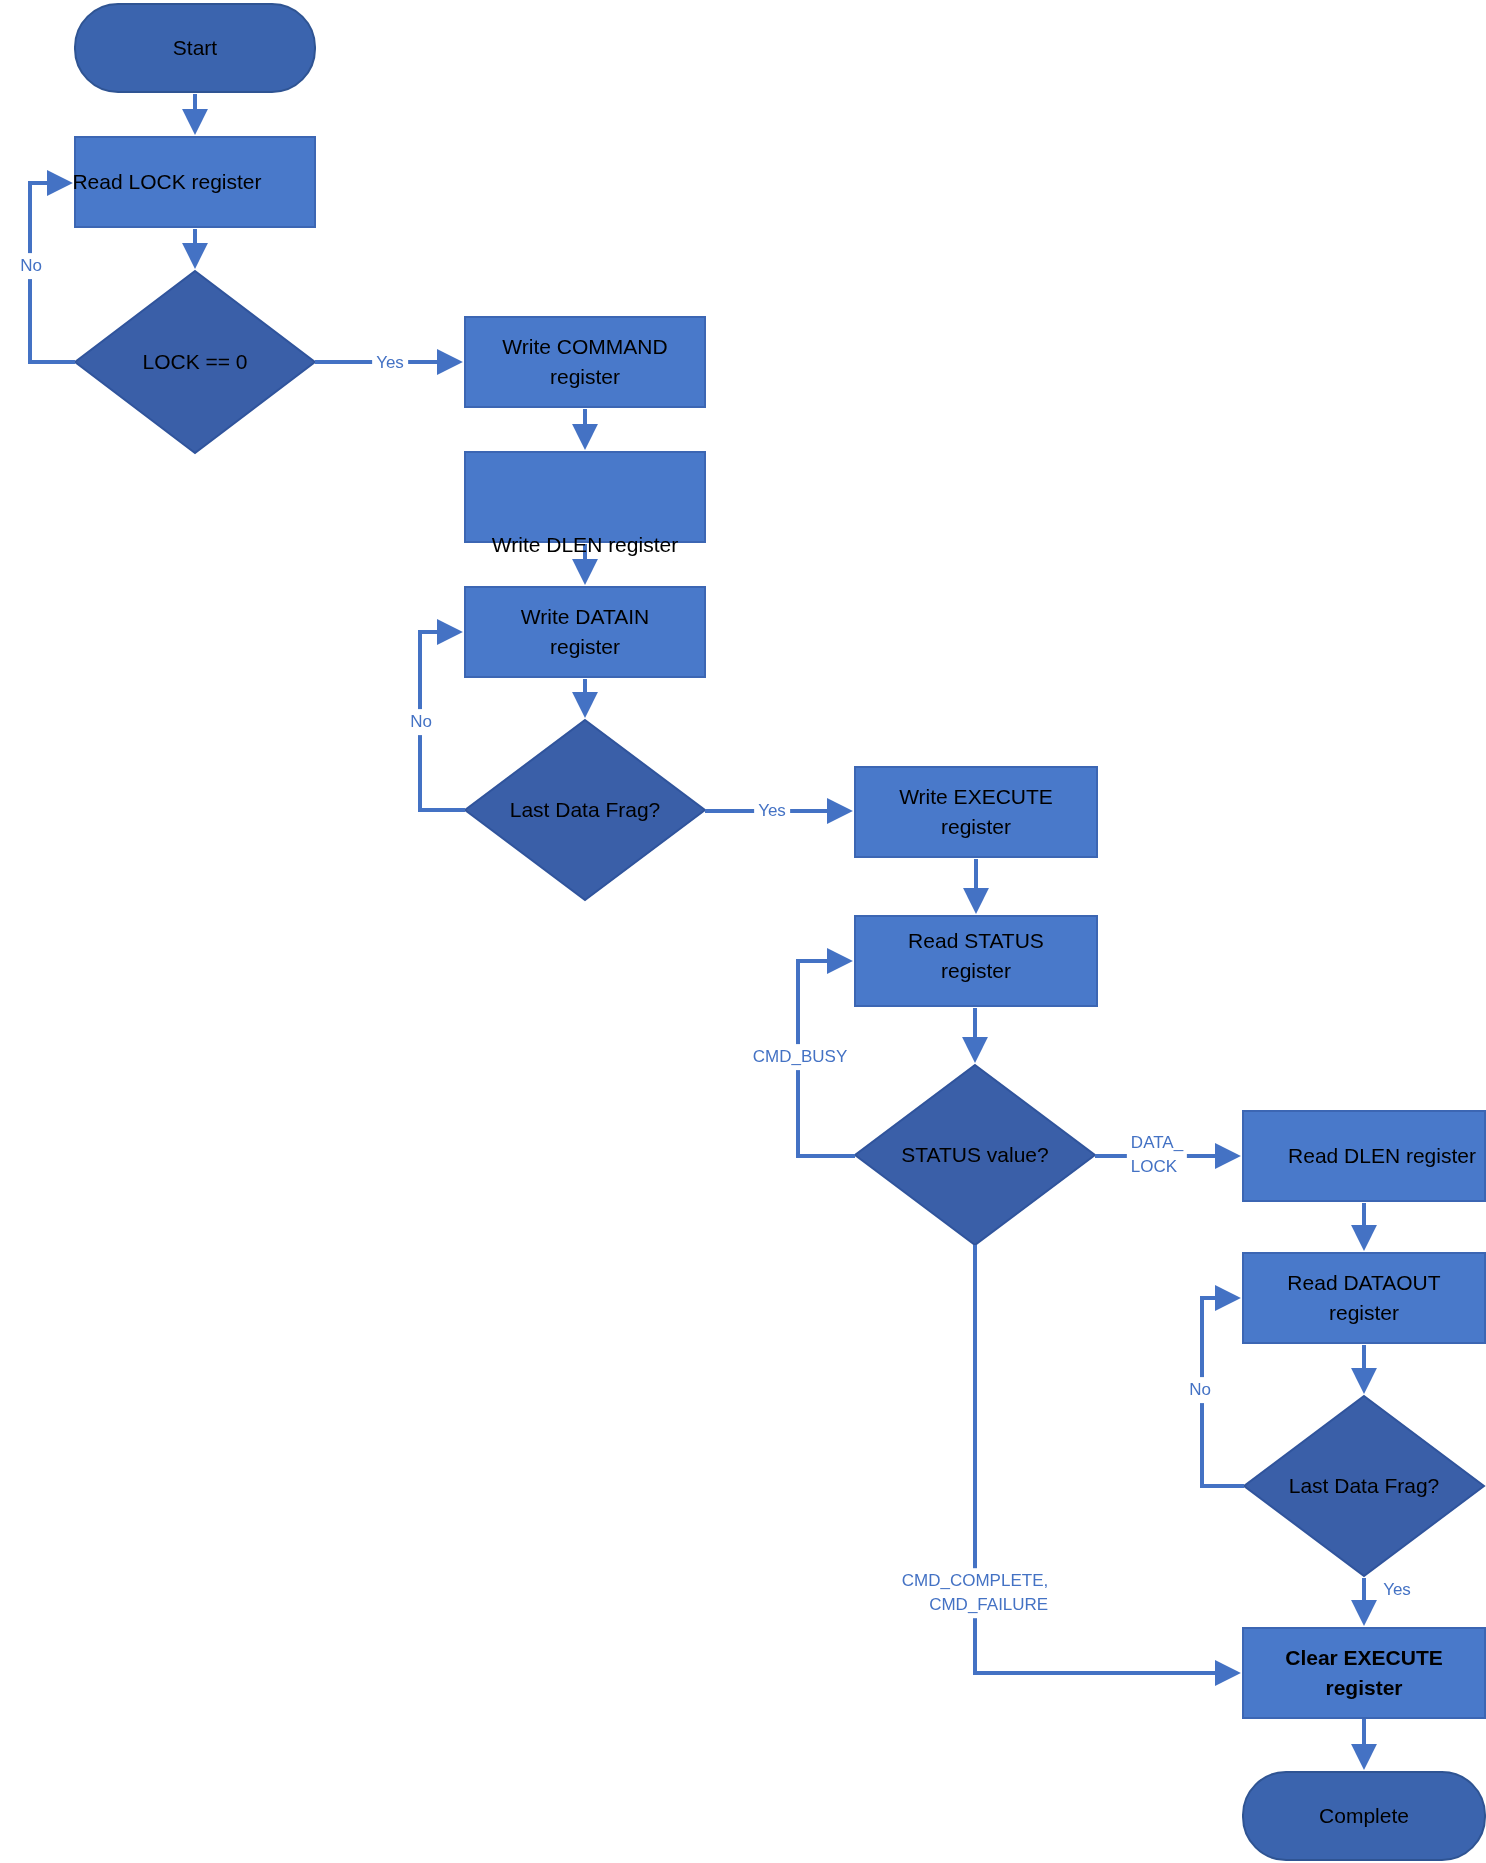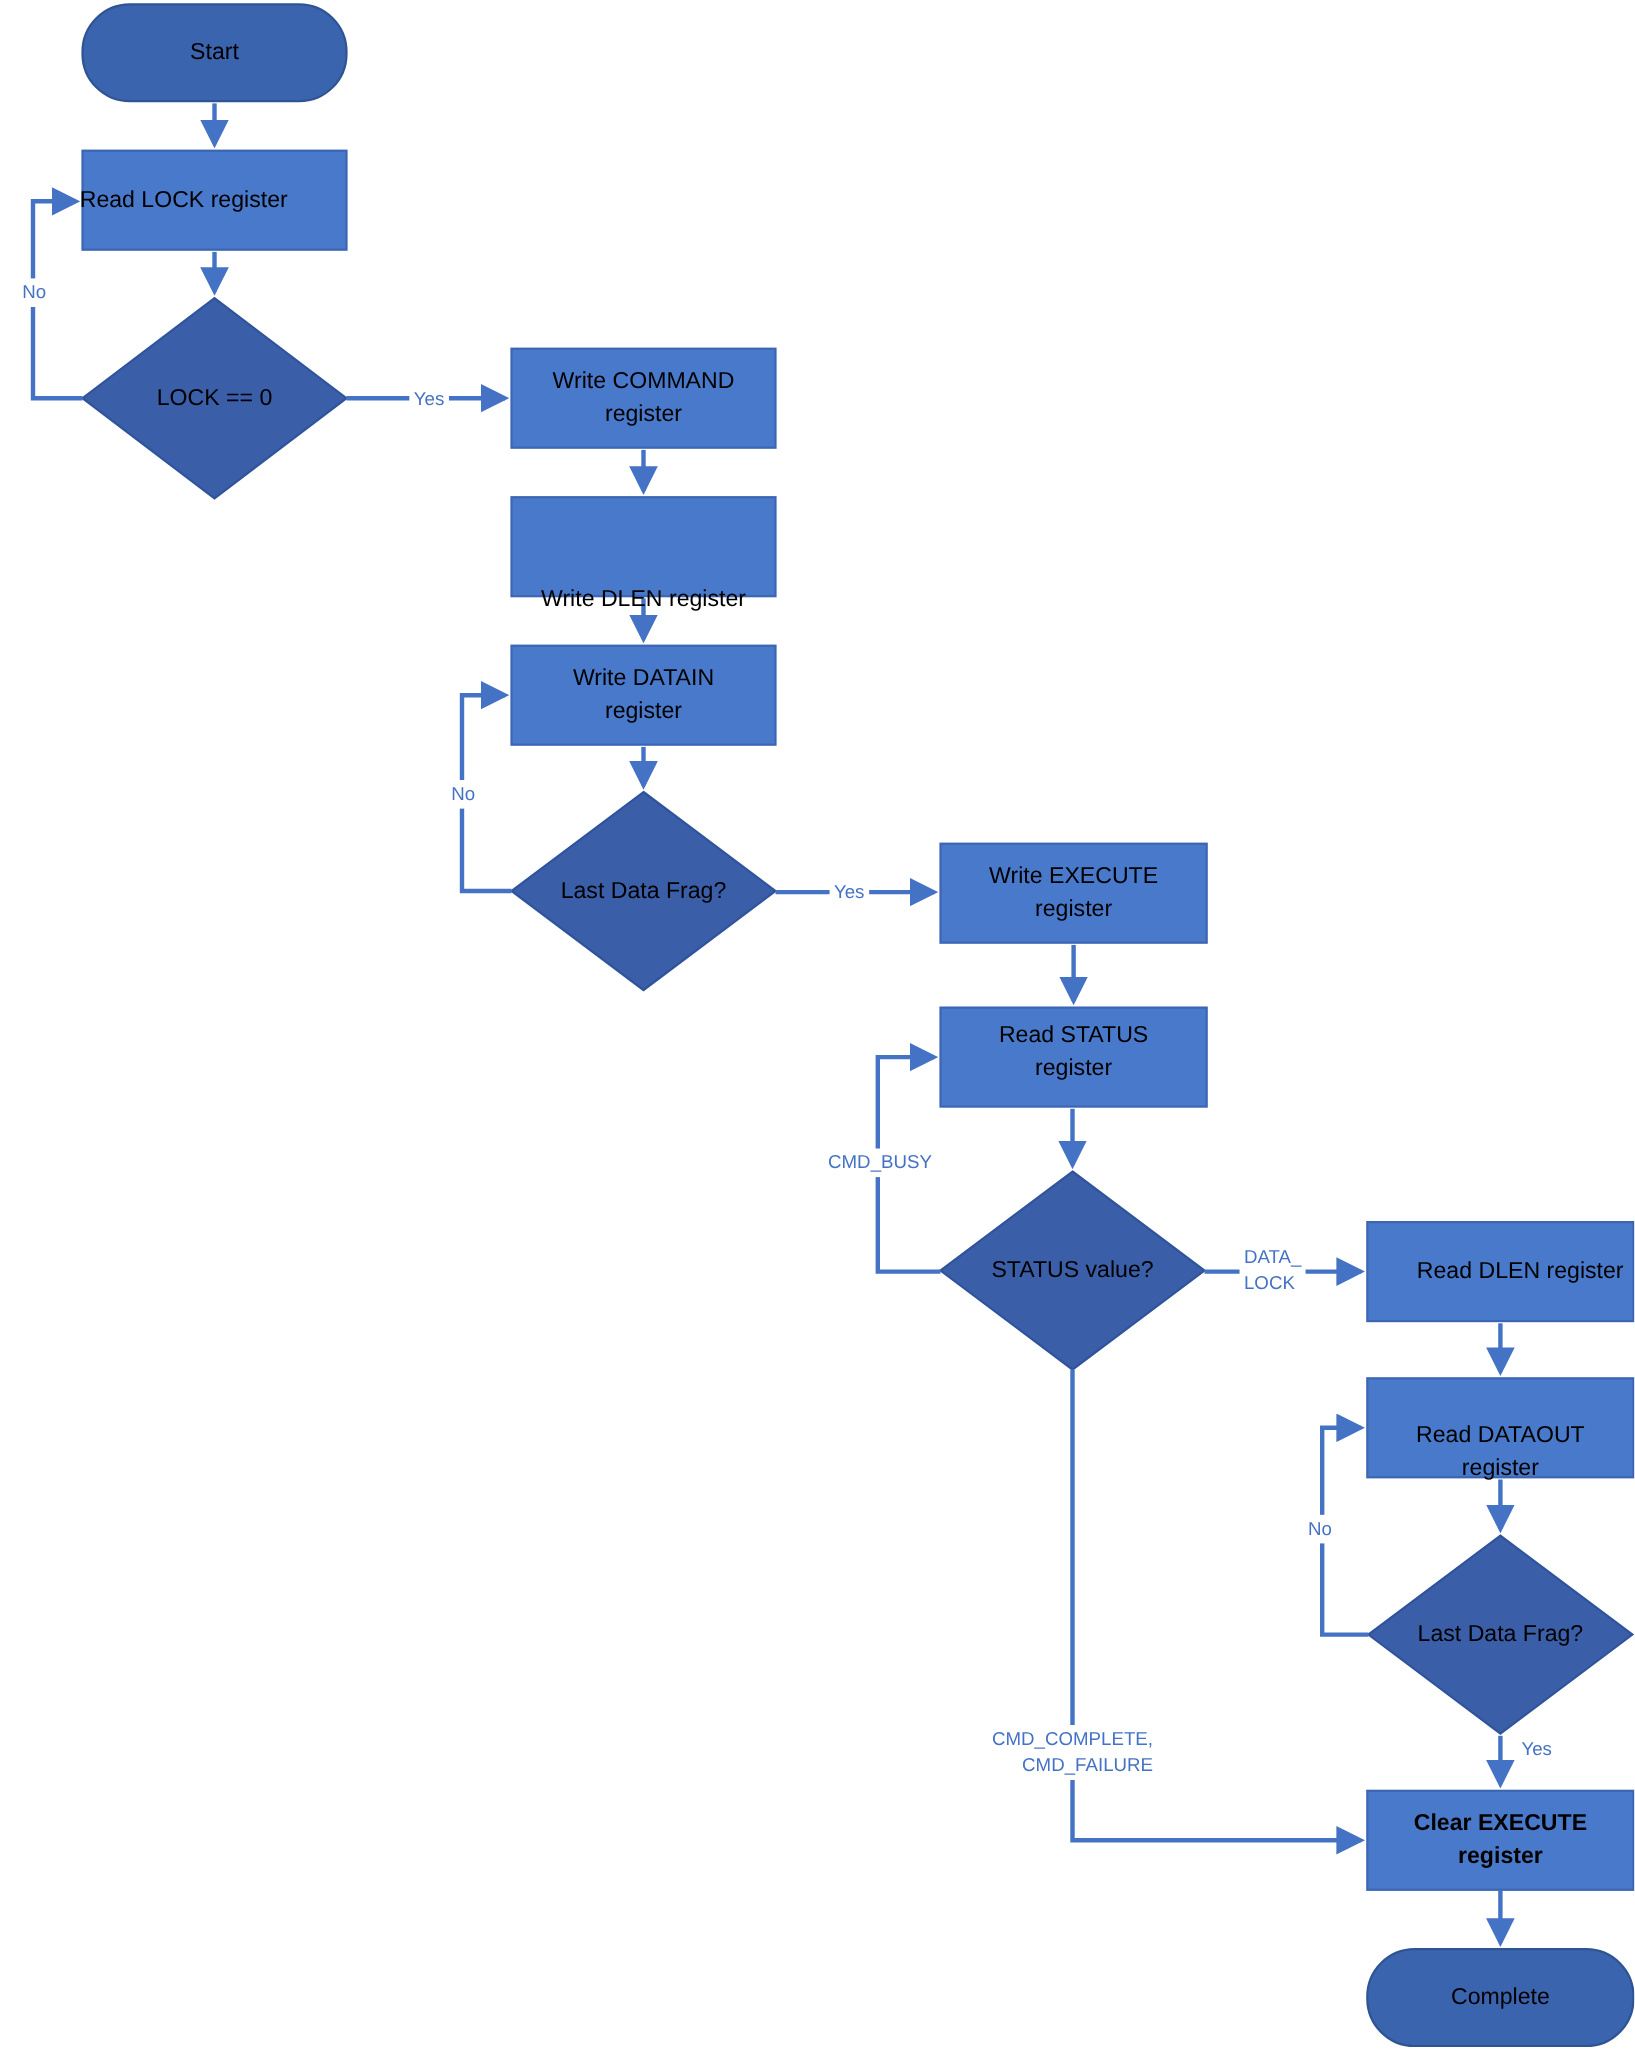--- a/index.html
+++ b/index.html
@@ -75,21 +75,21 @@
   <div class="node-label" style="left:465px;top:452px;width:240px;height:90px;margin-top:48px;">Write DLEN register</div>
   <div class="node-label" style="left:465px;top:587px;width:240px;height:90px;">Write DATAIN
 register</div>
   <div class="node-label" style="left:465px;top:720px;width:240px;height:180px;">Last Data Frag?</div>
   <div class="node-label" style="left:855px;top:767px;width:242px;height:90px;">Write EXECUTE
 register</div>
   <div class="node-label" style="left:855px;top:916px;width:242px;height:80px;text-align:center;">Read STATUS
 register</div>
   <div class="node-label" style="left:855px;top:1065px;width:240px;height:180px;">STATUS value?</div>
   <div class="node-label" style="left:1243px;top:1111px;width:278px;height:90px;">Read DLEN register</div>
-  <div class="node-label" style="left:1243px;top:1253px;width:242px;height:90px;margin-top:22px;">Read DATAOUT
+  <div class="node-label" style="left:1243px;top:1253px;width:242px;height:90px;">Read DATAOUT
 register</div>
   <div class="node-label" style="left:1244px;top:1396px;width:240px;height:180px;">Last Data Frag?</div>
   <div class="node-label" style="left:1243px;top:1628px;width:242px;height:90px;font-weight:bold;">Clear EXECUTE
 register</div>
   <div class="node-label" style="left:1243px;top:1772px;width:242px;height:88px;">Complete</div>
 
   <div class="edge-label" style="left:31px;top:266px;">No</div>
   <div class="edge-label" style="left:390px;top:363px;">Yes</div>
   <div class="edge-label" style="left:421px;top:722px;">No</div>
   <div class="edge-label" style="left:772px;top:811px;">Yes</div>

